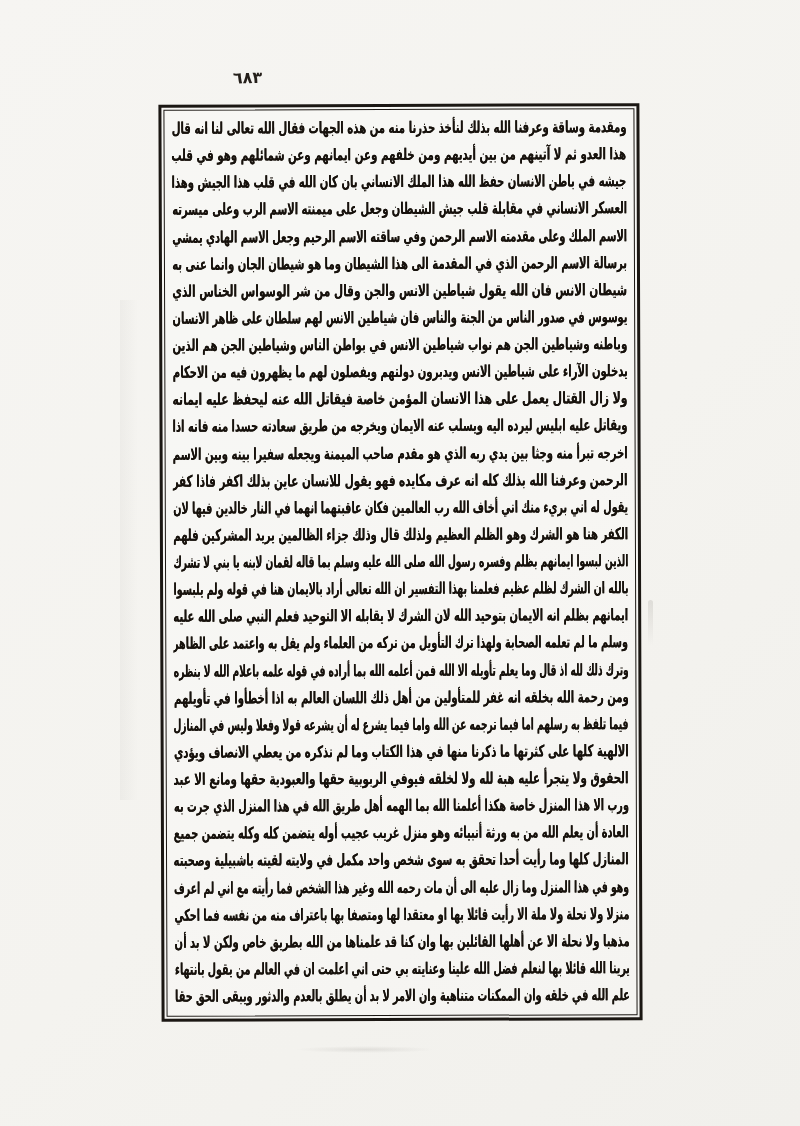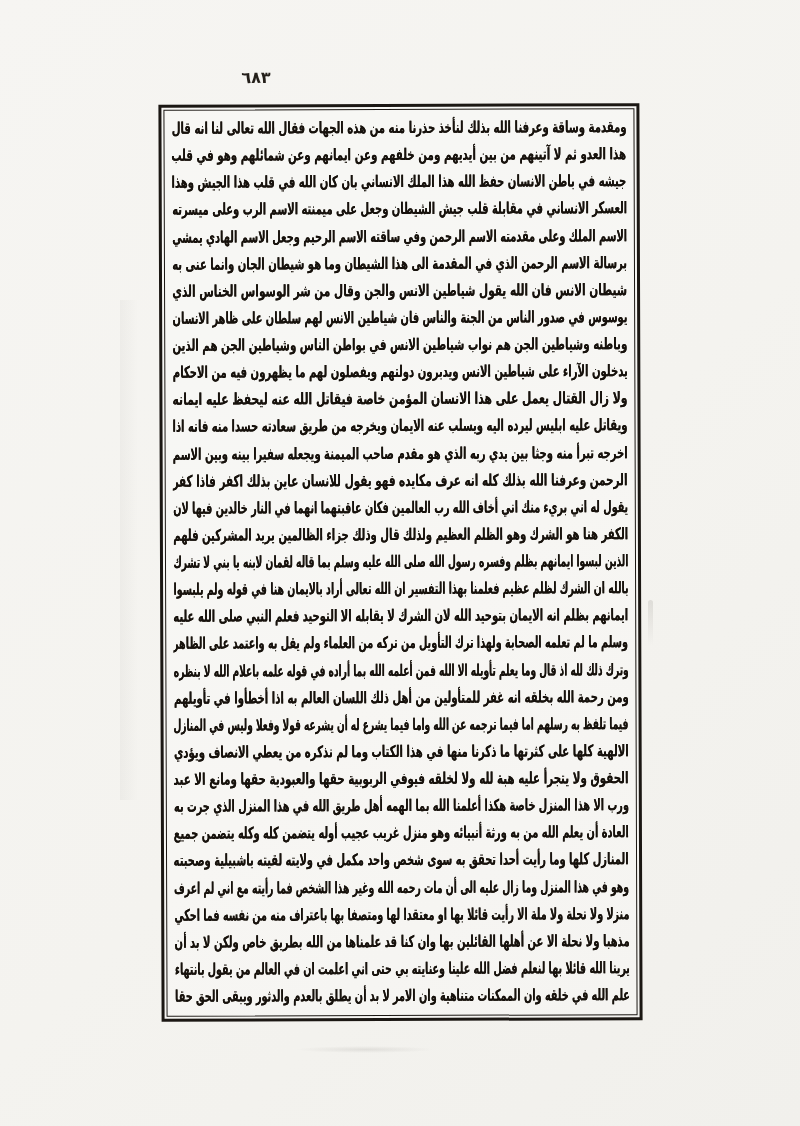--- a/index.html
+++ b/index.html
@@ -4,21 +4,21 @@
 <style>
   html,body{margin:0;padding:0;}
   body{
     width:800px;height:1126px;position:relative;overflow:hidden;
     background:linear-gradient(135deg,#f6f5f2 0%,#f4f3ef 55%,#f1f0ec 100%);
     font-family:"DejaVu Sans",sans-serif;
   }
   .page-number{
     position:absolute;left:233px;top:68px;width:46px;height:24px;
     font-size:16px;font-weight:700;color:#241f1a;letter-spacing:2px;
-    text-align:center;transform:rotate(-1deg);
+    text-align:left;transform:rotate(-1deg);
   }
   .frame{
     position:absolute;left:160px;top:104px;width:481px;height:917px;
     box-sizing:border-box;border:3px solid #1b1713;
     transform:rotate(-0.2deg);
     background:rgba(255,255,255,0.25);
   }
   .frame-inner{
     position:absolute;left:2px;right:2px;top:2px;bottom:2px;
     border:1px solid #1b1713;

